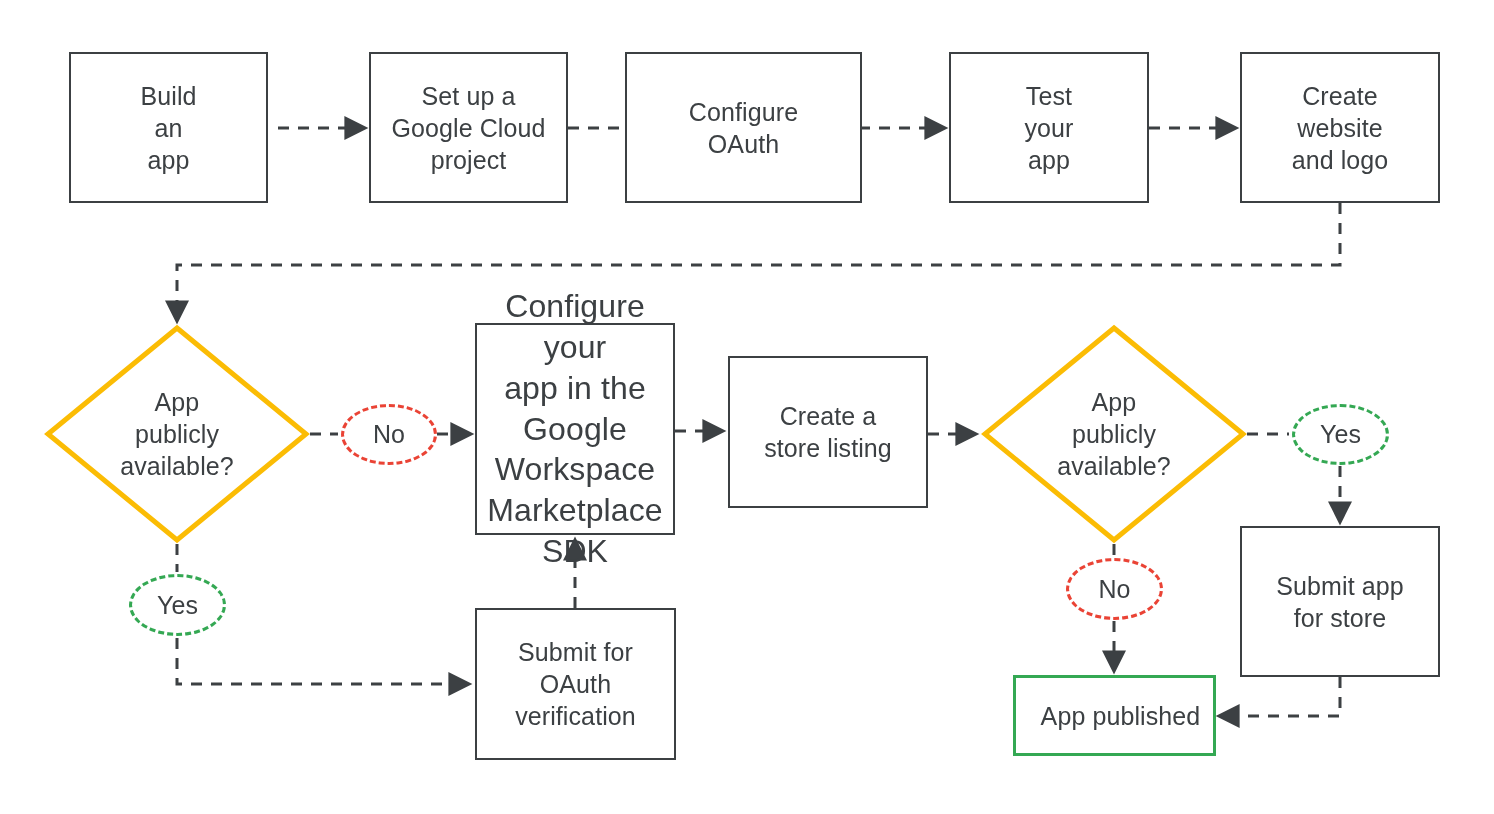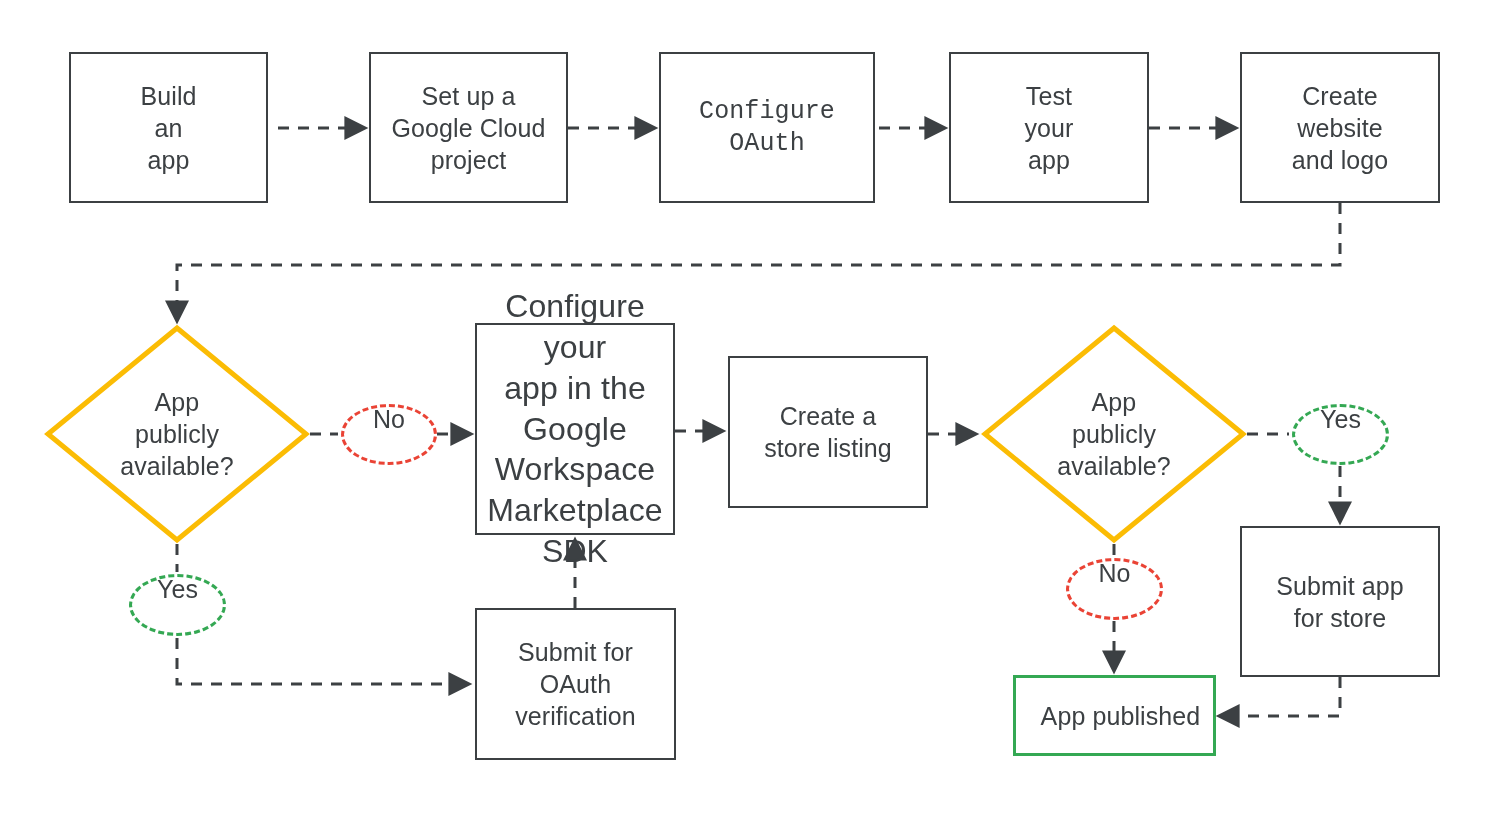--- a/index.html
+++ b/index.html
@@ -64,21 +64,21 @@
   }
   .node.decision .lbl {
     position: relative;
     z-index: 2;
     white-space: pre-line;
   }
   .edge-label {
     position: absolute;
     box-sizing: border-box;
     display: flex;
-    align-items: flex-start;
+    align-items: center;
     justify-content: center;
     background: #ffffff;
     color: #3c4043;
     font-size: 25px;
     letter-spacing: 0.1px;
     border-radius: 50%;
     border: 3px dashed #ea4335;
   }
   .edge-label.yes {
     border-color: #34a853;
@@ -137,21 +137,21 @@
 an
 app</span>
   </div>
 
   <div class="node process" style="left:369px; top:52px; width:199px; height:151px;">
     <span class="lbl">Set up a
 Google Cloud
 project</span>
   </div>
 
-  <div class="node process" style="left:659px; top:52px; width:216px; height:151px;font-family:Liberation Mono, monospace;">
+  <div class="node process" style="left:625px; top:52px; width:237px; height:151px;">
     <span class="lbl">Configure
 OAuth</span>
   </div>
 
   <div class="node process" style="left:949px; top:52px; width:200px; height:151px;">
     <span class="lbl">Test
 your
 app</span>
   </div>
 

